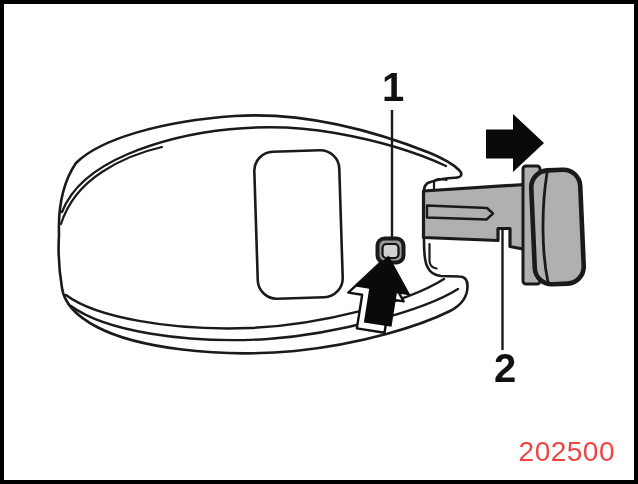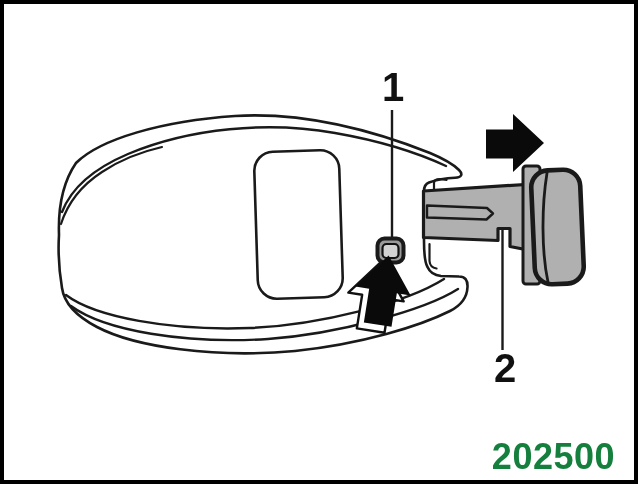--- a/index.html
+++ b/index.html
@@ -23,24 +23,24 @@
     font-size:40px;
     line-height:1;
     color:#111;
     text-align:center;
   }
   .callout-1{left:373px;top:67px;width:40px;}
   .callout-2{left:485px;top:348px;width:40px;}
   .fig-number{
     position:absolute;
     right:23px;top:436px;
-    font-size:36px;
-    font-weight:700;
+    font-size:28px;
+    font-weight:400;
     letter-spacing:0.5px;
-    color:#15803d;
+    color:#ef4444;
   }
 </style>
 </head>
 <body>
 
 <div class="canvas">
 
   <svg class="illustration" width="638" height="484" viewBox="0 0 638 484">
 
     <g fill="none" stroke="#1a1a1a" stroke-linecap="round" stroke-linejoin="round">

